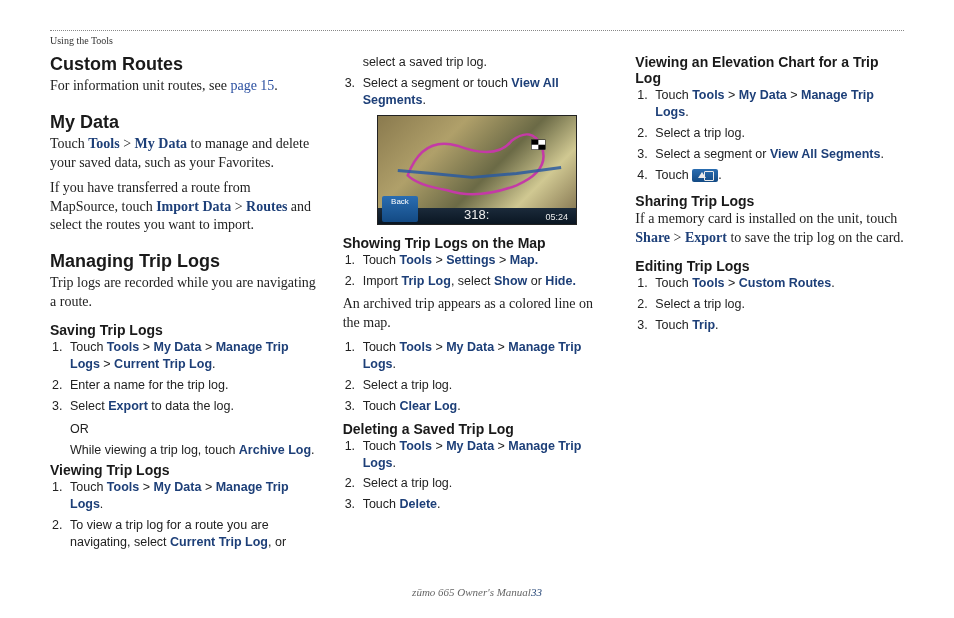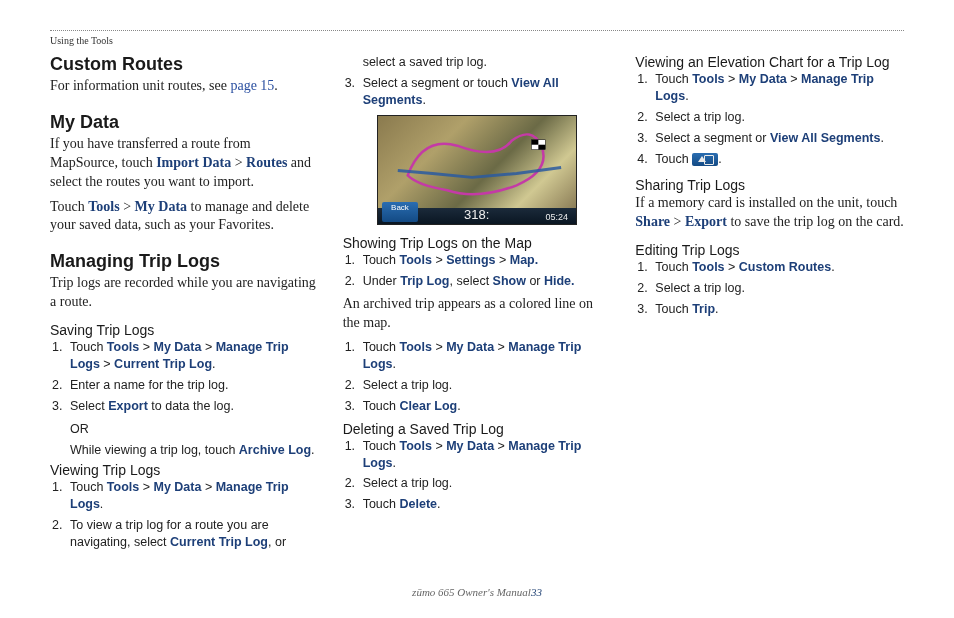--- a/index.html
+++ b/index.html
@@ -35,21 +35,21 @@
     font-weight: bold;
     color: #1a1a1a;
     margin-top: 0;
     margin-bottom: 2px;
     font-family: Arial, sans-serif;
     break-after: avoid;
   }
   .h1.gap { margin-top: 16px; }
   .h2 {
     font-size: 14px;
-    font-weight: normal;
+    font-weight: bold;
     color: #1a1a1a;
     margin-top: 10px;
     margin-bottom: 1px;
     font-family: Arial, sans-serif;
     break-after: avoid;
   }
   .h2.first { margin-top: 0; }
   .body {
     font-family: "Times New Roman", serif;
     font-size: 14px;
@@ -126,21 +126,21 @@
   .map-img svg { position:absolute; inset:0; }
   .map-bar {
     position: absolute;
     bottom: 0; left: 0; right: 0;
     height: 16px;
     background: linear-gradient(#1b2a3a,#0a1622);
   }
   .map-back {
     position: absolute;
     bottom: 2px; left: 4px;
-    width: 36px; height: 20px;
+    width: 36px; height: 26px;
     background: linear-gradient(#2a6db1,#134a84);
     border-radius: 2px;
     color: #fff; font-size: 8px; line-height: 12px; text-align: center;
     font-family: Arial;
   }
   .map-dist {
     position: absolute; bottom: 2px; left: 86px;
     color: #eee; font-size: 13px; font-family: Arial;
   }
   .map-time {
@@ -169,24 +169,24 @@
 
 <div class="columns">
 
   <div class="h1">Custom Routes</div>
   <p class="body">
     <span>For information unit routes, see </span><span class="link">page 15</span><span>.</span>
   </p>
 
   <div class="h1 gap">My Data</div>
   <p class="body">
-    <span>If you have transferred a route from MapSource, touch </span><span class="ui-serif">Import Data</span><span> &gt; </span><span class="ui-serif">Routes</span><span> and select the routes you want to import.</span>
+    <span>Touch </span><span class="ui-serif">Tools</span><span> &gt; </span><span class="ui-serif">My Data</span><span> to manage and delete your saved data, such as your Favorites.</span>
   </p>
   <p class="body">
-    <span>Touch </span><span class="ui-serif">Tools</span><span> &gt; </span><span class="ui-serif">My Data</span><span> to manage and delete your saved data, such as your Favorites.</span>
+    <span>If you have transferred a route from MapSource, touch </span><span class="ui-serif">Import Data</span><span> &gt; </span><span class="ui-serif">Routes</span><span> and select the routes you want to import.</span>
   </p>
 
   <div class="h1 gap">Managing Trip Logs</div>
   <p class="body">Trip logs are recorded while you are navigating a route.</p>
 
   <div class="h2">Saving Trip Logs</div>
   <div class="ol">
     <div>
       <span>Touch </span><span class="ui">Tools</span><span> &gt; </span><span class="ui">My Data</span><span> &gt; </span><span class="ui">Manage Trip Logs</span><span> &gt; </span><span class="ui">Current Trip Log</span><span>.</span>
     </div>
@@ -226,21 +226,21 @@
     <div class="map-dist">318:</div>
     <div class="map-time">05:24</div>
   </div>
 
   <div class="h2">Showing Trip Logs on the Map</div>
   <div class="ol">
     <div>
       <span>Touch </span><span class="ui">Tools</span><span> &gt; </span><span class="ui">Settings</span><span> &gt; </span><span class="ui">Map.</span>
     </div>
     <div>
-      <span>Under </span><span class="ui">Trip Log</span><span>, select </span><span class="ui">Show</span><span> or </span><span class="ui">Hide.</span>
+      <span>Import </span><span class="ui">Trip Log</span><span>, select </span><span class="ui">Show</span><span> or </span><span class="ui">Hide.</span>
     </div>
   </div>
   <p class="body">An archived trip appears as a colored line on the map.</p>
 
   <div class="avoid-break">
   <div class="ol">
     <div>
       <span>Touch </span><span class="ui">Tools</span><span> &gt; </span><span class="ui">My Data</span><span> &gt; </span><span class="ui">Manage Trip Logs</span><span>.</span>
     </div>
     <div>Select a trip log.</div>

